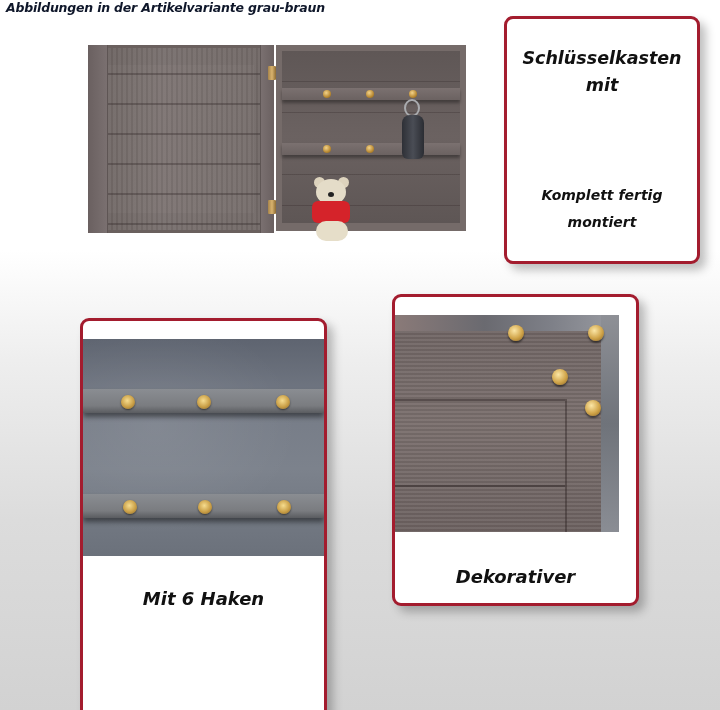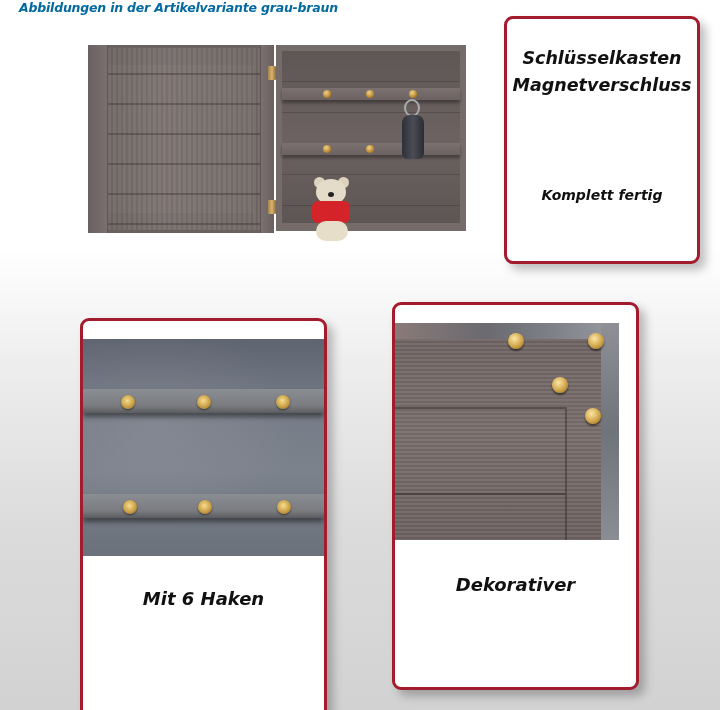--- a/index.html
+++ b/index.html
@@ -3,22 +3,22 @@
 <meta charset="utf-8">
 <style>
   * { box-sizing: border-box; margin: 0; padding: 0; }
   html, body { width: 720px; height: 710px; overflow: hidden; }
   body {
     position: relative;
     font-family: "DejaVu Sans", "Liberation Sans", sans-serif;
     background: linear-gradient(to bottom, #ffffff 0px, #ffffff 250px, #eeeeee 360px, #dcdcdc 520px, #d2d2d2 710px);
   }
   .caption-top {
-    position: absolute; left: 19px; top: 0px;
-    font-style: italic; font-weight: bold; font-size: 12.5px; color: #0369a1;
+    position: absolute; left: 6px; top: 0px;
+    font-style: italic; font-weight: bold; font-size: 12.5px; color: #0f172a;
     letter-spacing: -0.2px;
     text-align: center;
   }
   
   .hero {
     position: absolute; left: 88px; top: 40px; width: 378px; height: 198px;
   }
   .door {
     position: absolute; left: 0; top: 5px; width: 186px; height: 188px;
     background:
@@ -100,21 +100,21 @@
   .card-title {
     font-style: italic; font-weight: bold; color: #111;
     text-align: center; line-height: 1.3;
     font-family: "DejaVu Sans", "Liberation Sans", sans-serif;
   }
   .card-top-right { left: 504px; top: 16px; width: 196px; height: 248px; }
   .card-top-right .t1 { position: absolute; left: 0; right: 0; top: 26px; font-size: 17.5px; line-height: 27px; }
   .card-top-right .t2 { position: absolute; left: 0; right: 0; top: 163px; font-size: 14px; line-height: 27px; }
 
   .card-hooks { left: 80px; top: 318px; width: 247px; height: 416px; }
-  .card-frame { left: 392px; top: 302px; width: 247px; height: 388px; }
+  .card-frame { left: 392px; top: 294px; width: 247px; height: 312px; }
   .card-photo {
     position: absolute; left: 0; top: 18px; width: 241px; height: 217px;
   }
   .card-caption { position: absolute; left: 0; right: 0; font-size: 18px; }
   .card-hooks .card-caption { top: 266px; }
   .card-frame .card-caption { top: 266px; line-height: 27px; }
 
   
   .hooks-photo {
     background:
@@ -189,24 +189,25 @@
       <div class="bear-nose"></div>
       <div class="bear-shirt"></div>
       <div class="bear-legs"></div>
     </div>
   </div>
 </div>
 
 <div class="card card-top-right">
   <div class="card-title t1">
     <div>Schlüsselkasten</div>
-    <div>Magnetverschluss</div>
+    <div>mit</div>
   </div>
   <div class="card-title t2">
     <div>Komplett fertig</div>
+    <div>montiert</div>
   </div>
 </div>
 
 <div class="card card-hooks">
   <div class="card-photo hooks-photo" title="Nahaufnahme der 6 Messinghaken">
     <div class="hooks-rail" style="top:50px"></div>
     <div class="hooks-rail" style="top:155px"></div>
     <div class="big-hook" style="left:38px;top:56px"></div>
     <div class="big-hook" style="left:114px;top:56px"></div>
     <div class="big-hook" style="left:193px;top:56px"></div>

